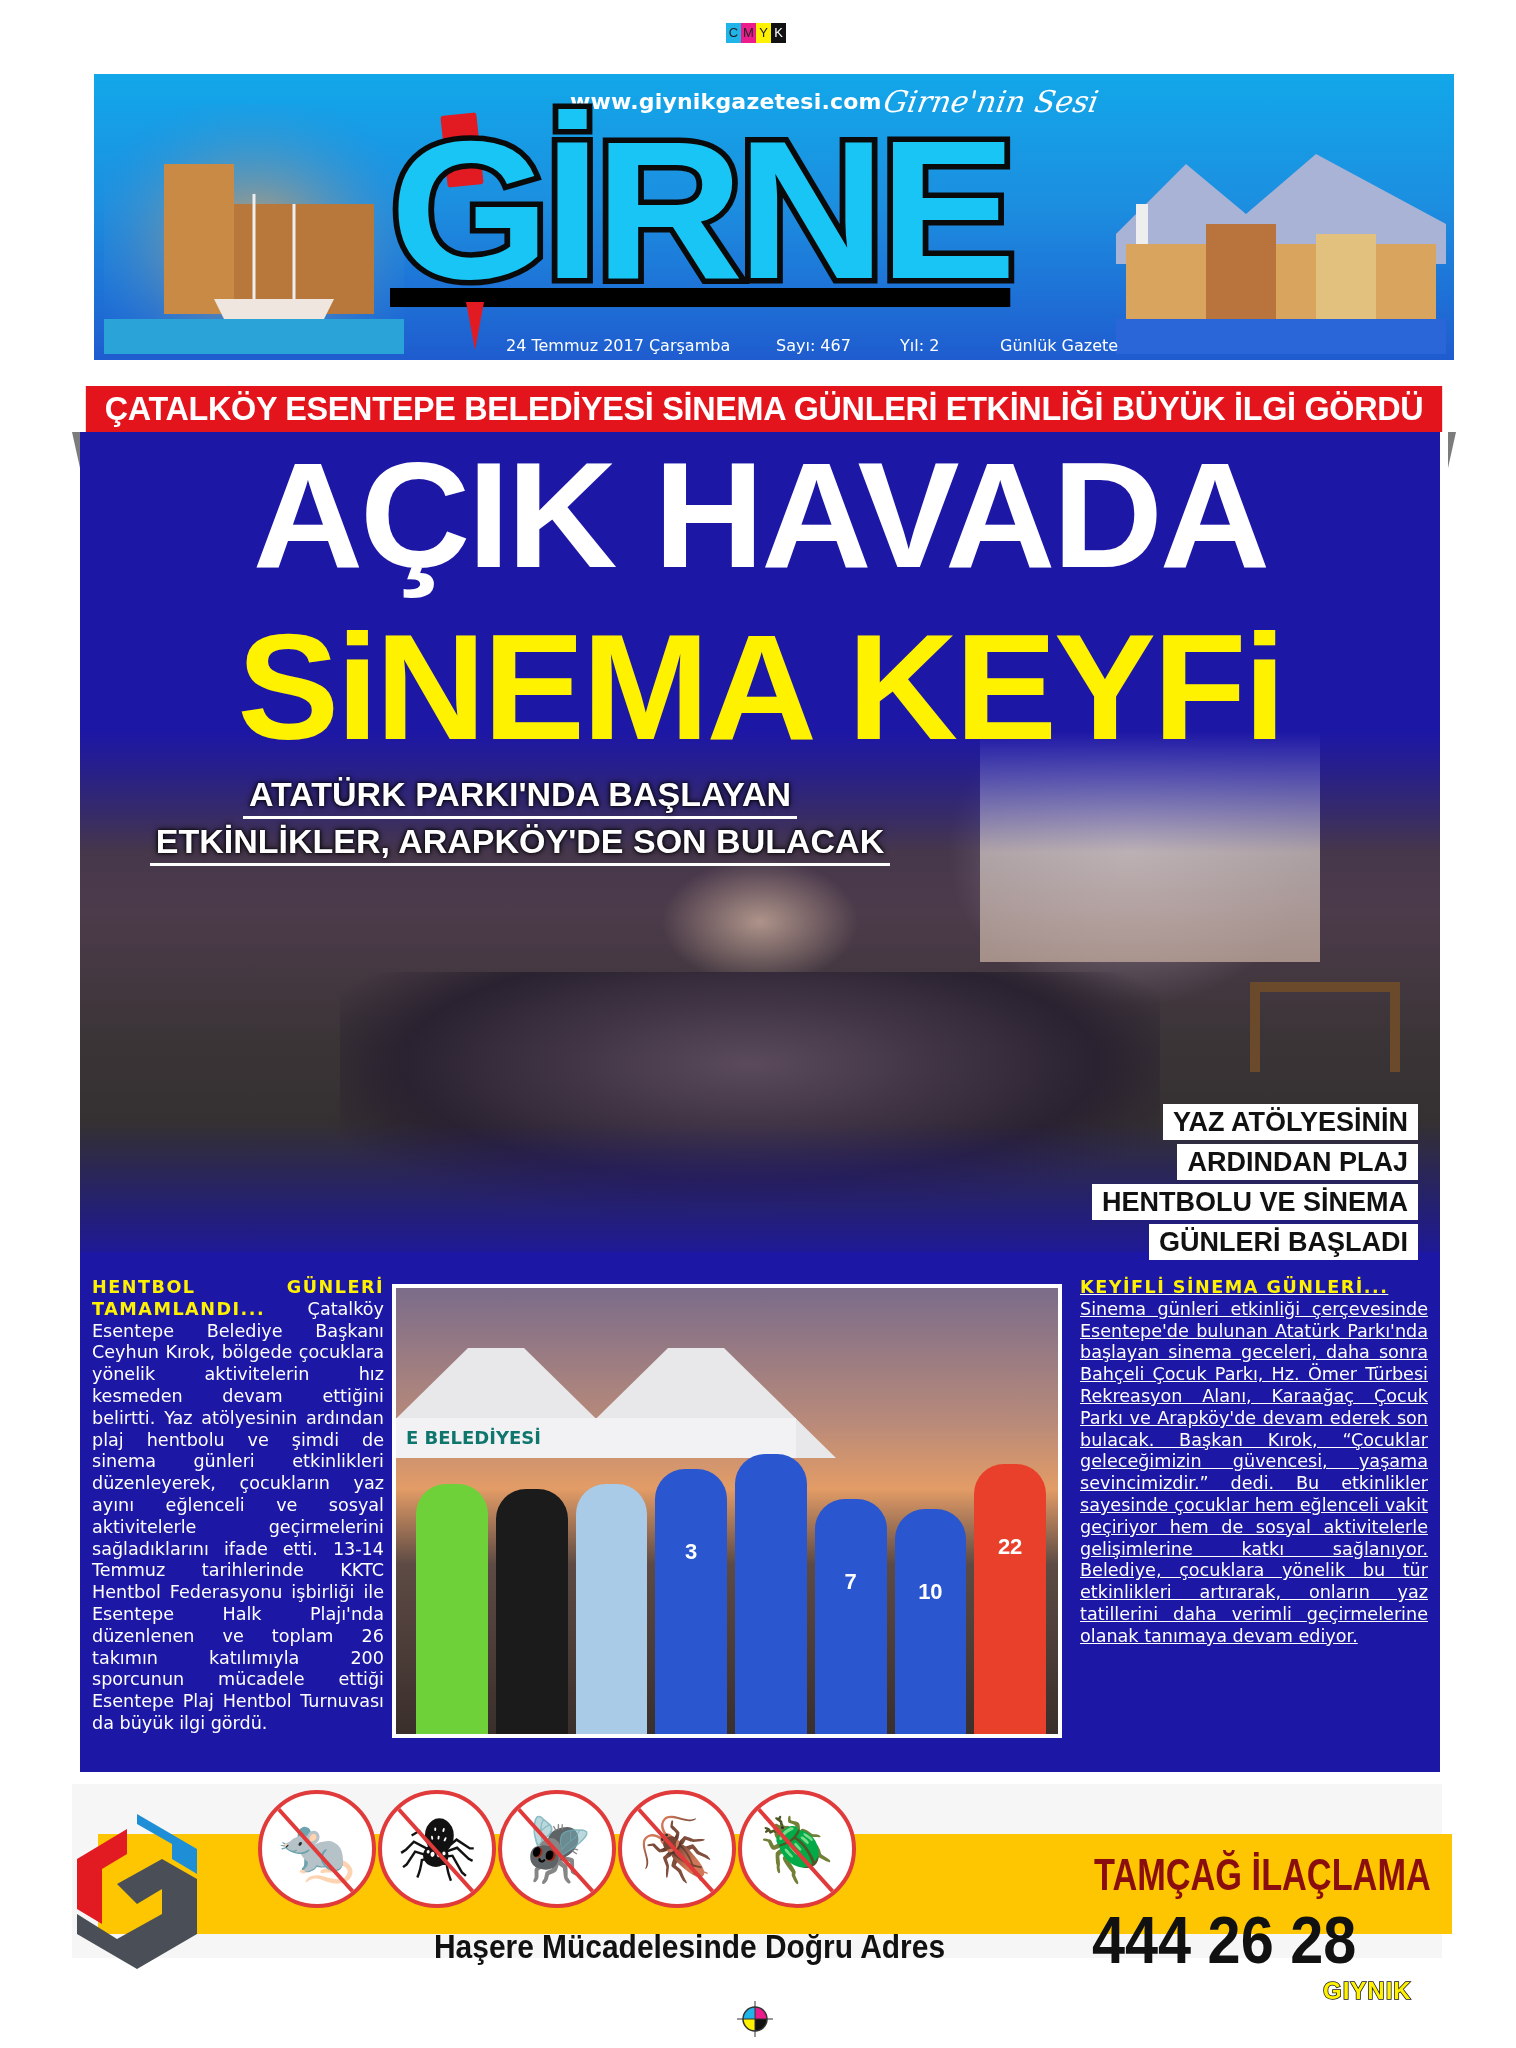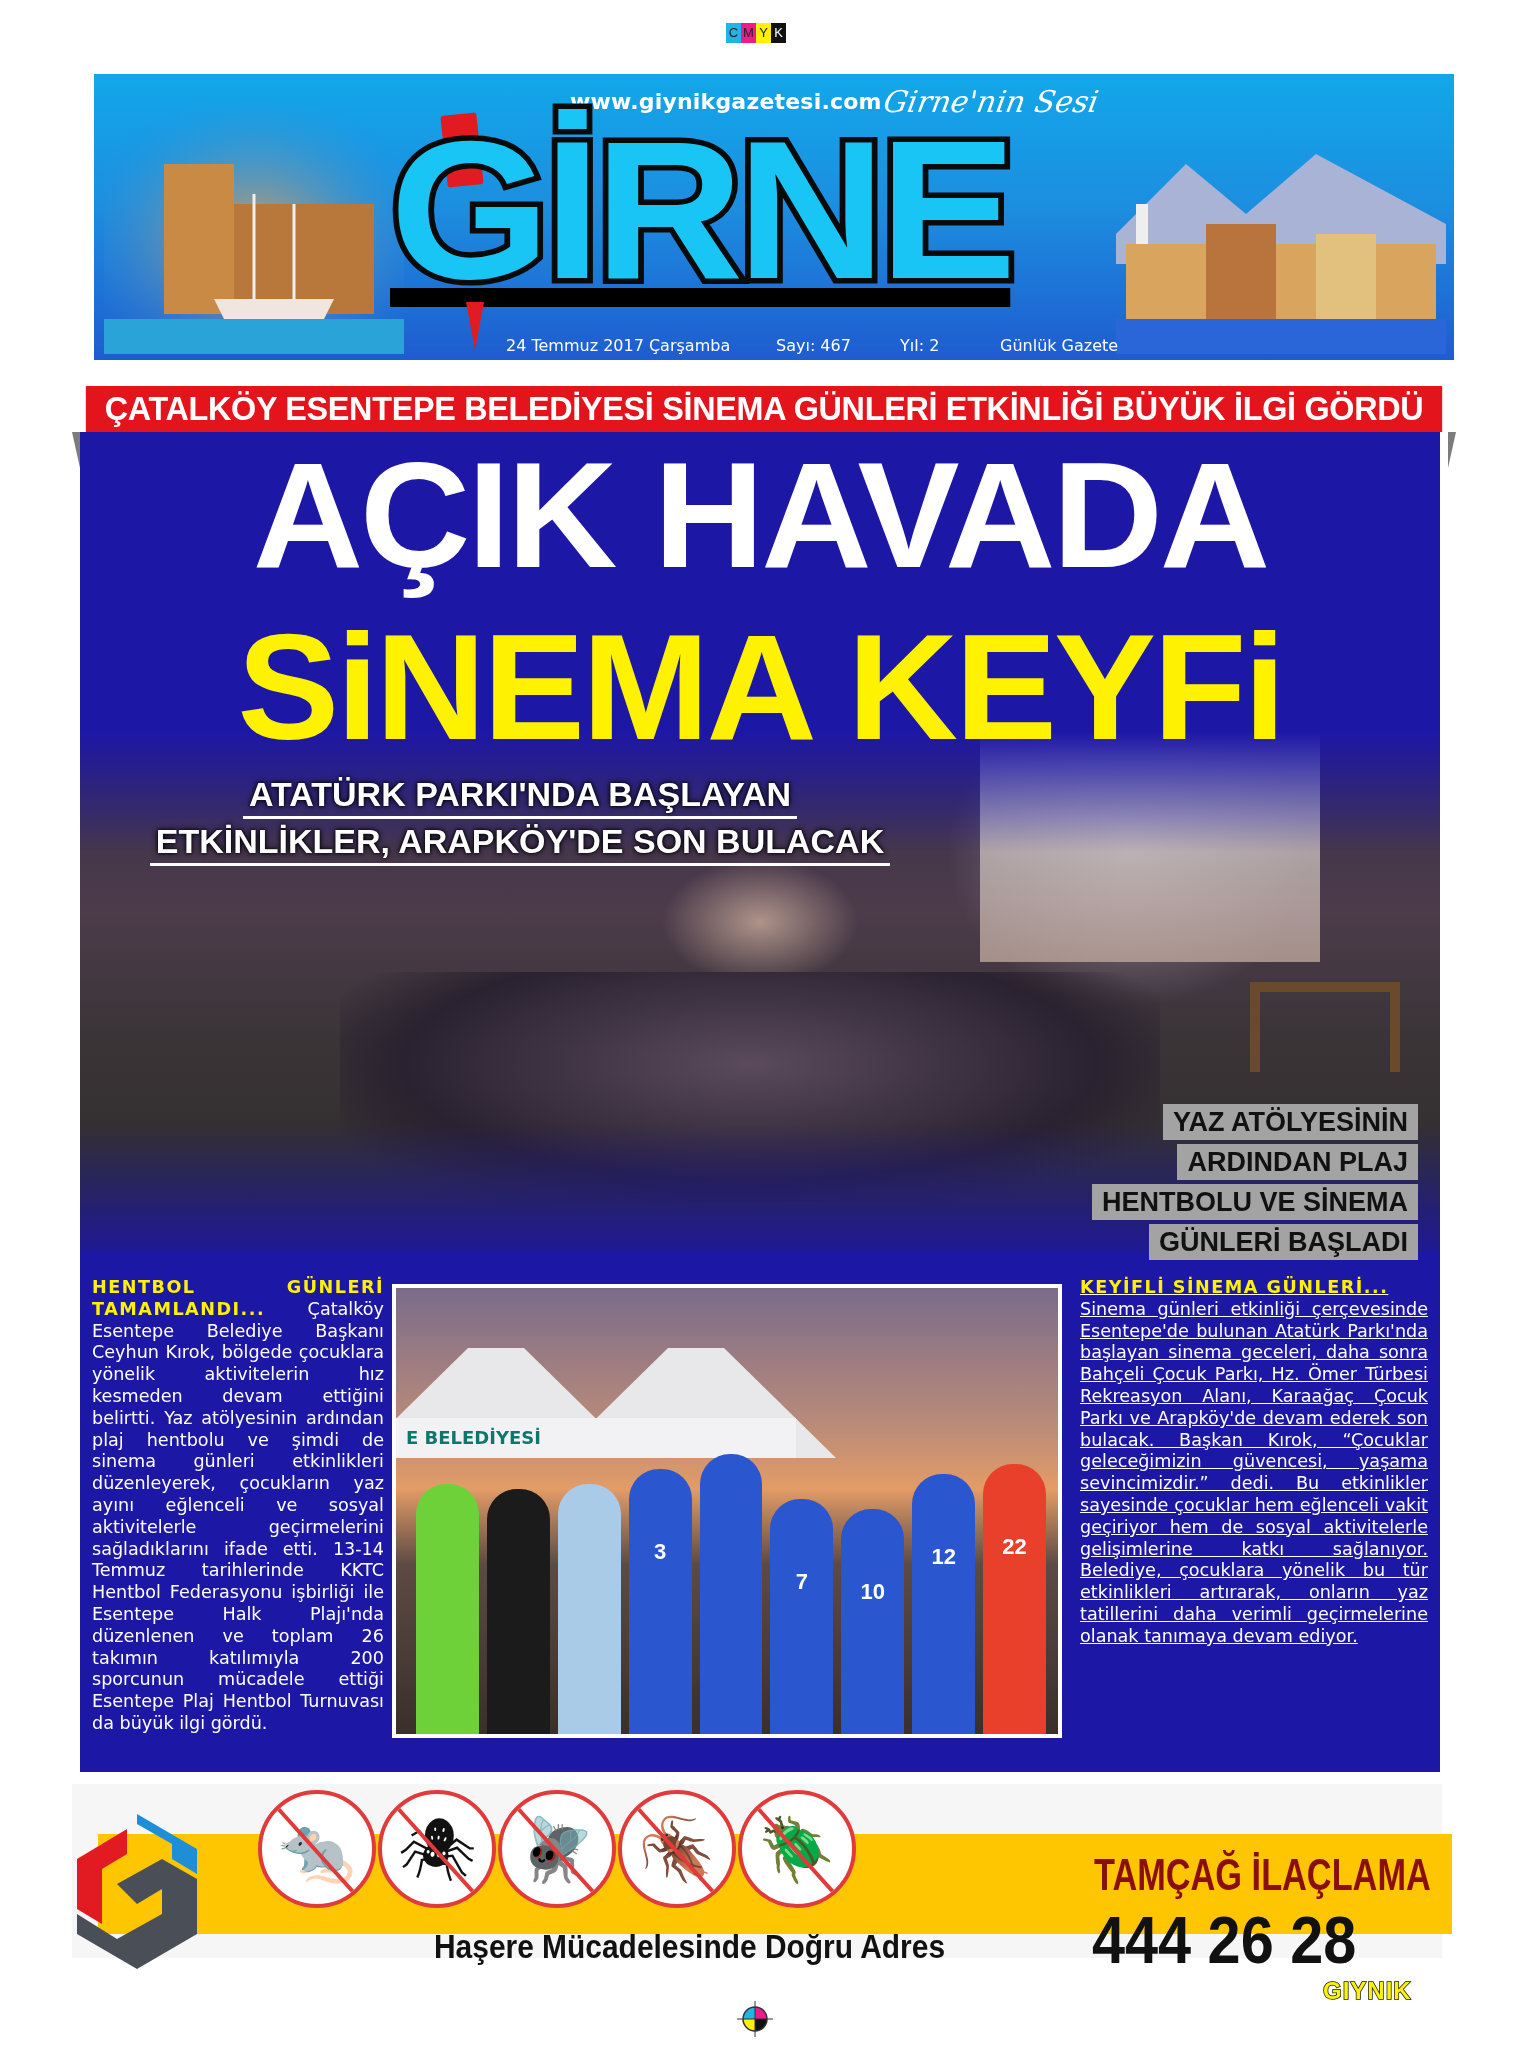--- a/index.html
+++ b/index.html
@@ -51,21 +51,21 @@
   .hero-fade-b { position: absolute; left: 0; top: 690px; width: 1360px; height: 150px; background: linear-gradient(180deg, rgba(29,23,166,0), #1d17a6); }
 
   .h1 { position: absolute; left: 0; width: 1360px; text-align: center; font: 900 150px/150px "Liberation Sans", sans-serif; letter-spacing: -3px; }
   .h1-white { top: 8px; color: #ffffff; transform: scaleX(1.02); }
   .h1-yellow { top: 180px; color: #fff200; transform: scaleX(1.02); }
 
   .sub { position: absolute; left: 20px; top: 340px; width: 840px; text-align: center; color: #fff; font: bold 34px/44px "Liberation Sans", sans-serif; }
   .sub div { display: inline-block; border-bottom: 3px solid #fff; padding: 0 6px; text-shadow: 0 0 6px #000, 0 0 3px #000; }
 
   .yellow-box { position: absolute; right: 22px; top: 668px; display: flex; flex-direction: column; align-items: flex-end; }
-  .yellow-box span { background: #a3a3a3; color: #111; font: 900 27px/36px "Liberation Sans", sans-serif; padding: 0 10px; margin-top: 4px; }
+  .yellow-box span { background: #ffffff; color: #111; font: 900 27px/36px "Liberation Sans", sans-serif; padding: 0 10px; margin-top: 4px; }
 
   .col { position: absolute; top: 845px; color: #fff; font: 17.6px/21.8px "DejaVu Sans", sans-serif; text-align: justify; }
   .col-left { left: 12px; width: 292px; }
   .col-right { left: 1000px; width: 348px; text-decoration: underline; }
   .kicker { color: #fff200; font-weight: bold; letter-spacing: 1.5px; }
 
   .team-photo { position: absolute; left: 312px; top: 852px; width: 670px; height: 454px; border: 4px solid #fff;
     background: linear-gradient(180deg, #7b6c8a 0%, #b88a7a 30%, #e39c66 45%, #5d4a44 62%, #3a2f2b 100%); overflow: hidden; }
   .tent { position: absolute; top: 60px; width: 280px; height: 110px; background: #e8e8ea; clip-path: polygon(0 100%, 40% 0, 60% 0, 100% 100%); }
   .tent-band { position: absolute; left: 0; top: 130px; width: 400px; height: 40px; background: #f2f2f4; color: #0f766e; font: bold 18px/40px "DejaVu Sans", sans-serif; padding-left: 10px; }
@@ -188,23 +188,20 @@
         </div>
       <div class="player" style="background:#2a56d0;height:280px">
           <span class="jersey-num"></span>
         </div>
       <div class="player" style="background:#2a56d0;height:235px">
           <span class="jersey-num">7</span>
         </div>
       <div class="player" style="background:#2a56d0;height:225px">
           <span class="jersey-num">10</span>
         </div>
-      <div class="player" style="background:#2a56d0;height:260px">
-          <span class="jersey-num">12</span>
-        </div>
       <div class="player" style="background:#e8402a;height:270px">
           <span class="jersey-num">22</span>
         </div>
     </div>
   </div>
 
   <div class="col col-right">
     <span class="kicker">KEYİFLİ SİNEMA GÜNLERİ...</span><br>
     <span>Sinema günleri etkinliği çerçevesinde Esentepe'de bulunan Atatürk Parkı'nda başlayan sinema geceleri, daha sonra Bahçeli Çocuk Parkı, Hz. Ömer Türbesi Rekreasyon Alanı, Karaağaç Çocuk Parkı ve Arapköy'de devam ederek son bulacak. Başkan Kırok, “Çocuklar geleceğimizin güvencesi, yaşama sevincimizdir.” dedi. Bu etkinlikler sayesinde çocuklar hem eğlenceli vakit geçiriyor hem de sosyal aktivitelerle gelişimlerine katkı sağlanıyor. Belediye, çocuklara yönelik bu tür etkinlikleri artırarak, onların yaz tatillerini daha verimli geçirmelerine olanak tanımaya devam ediyor.</span>
   </div>

